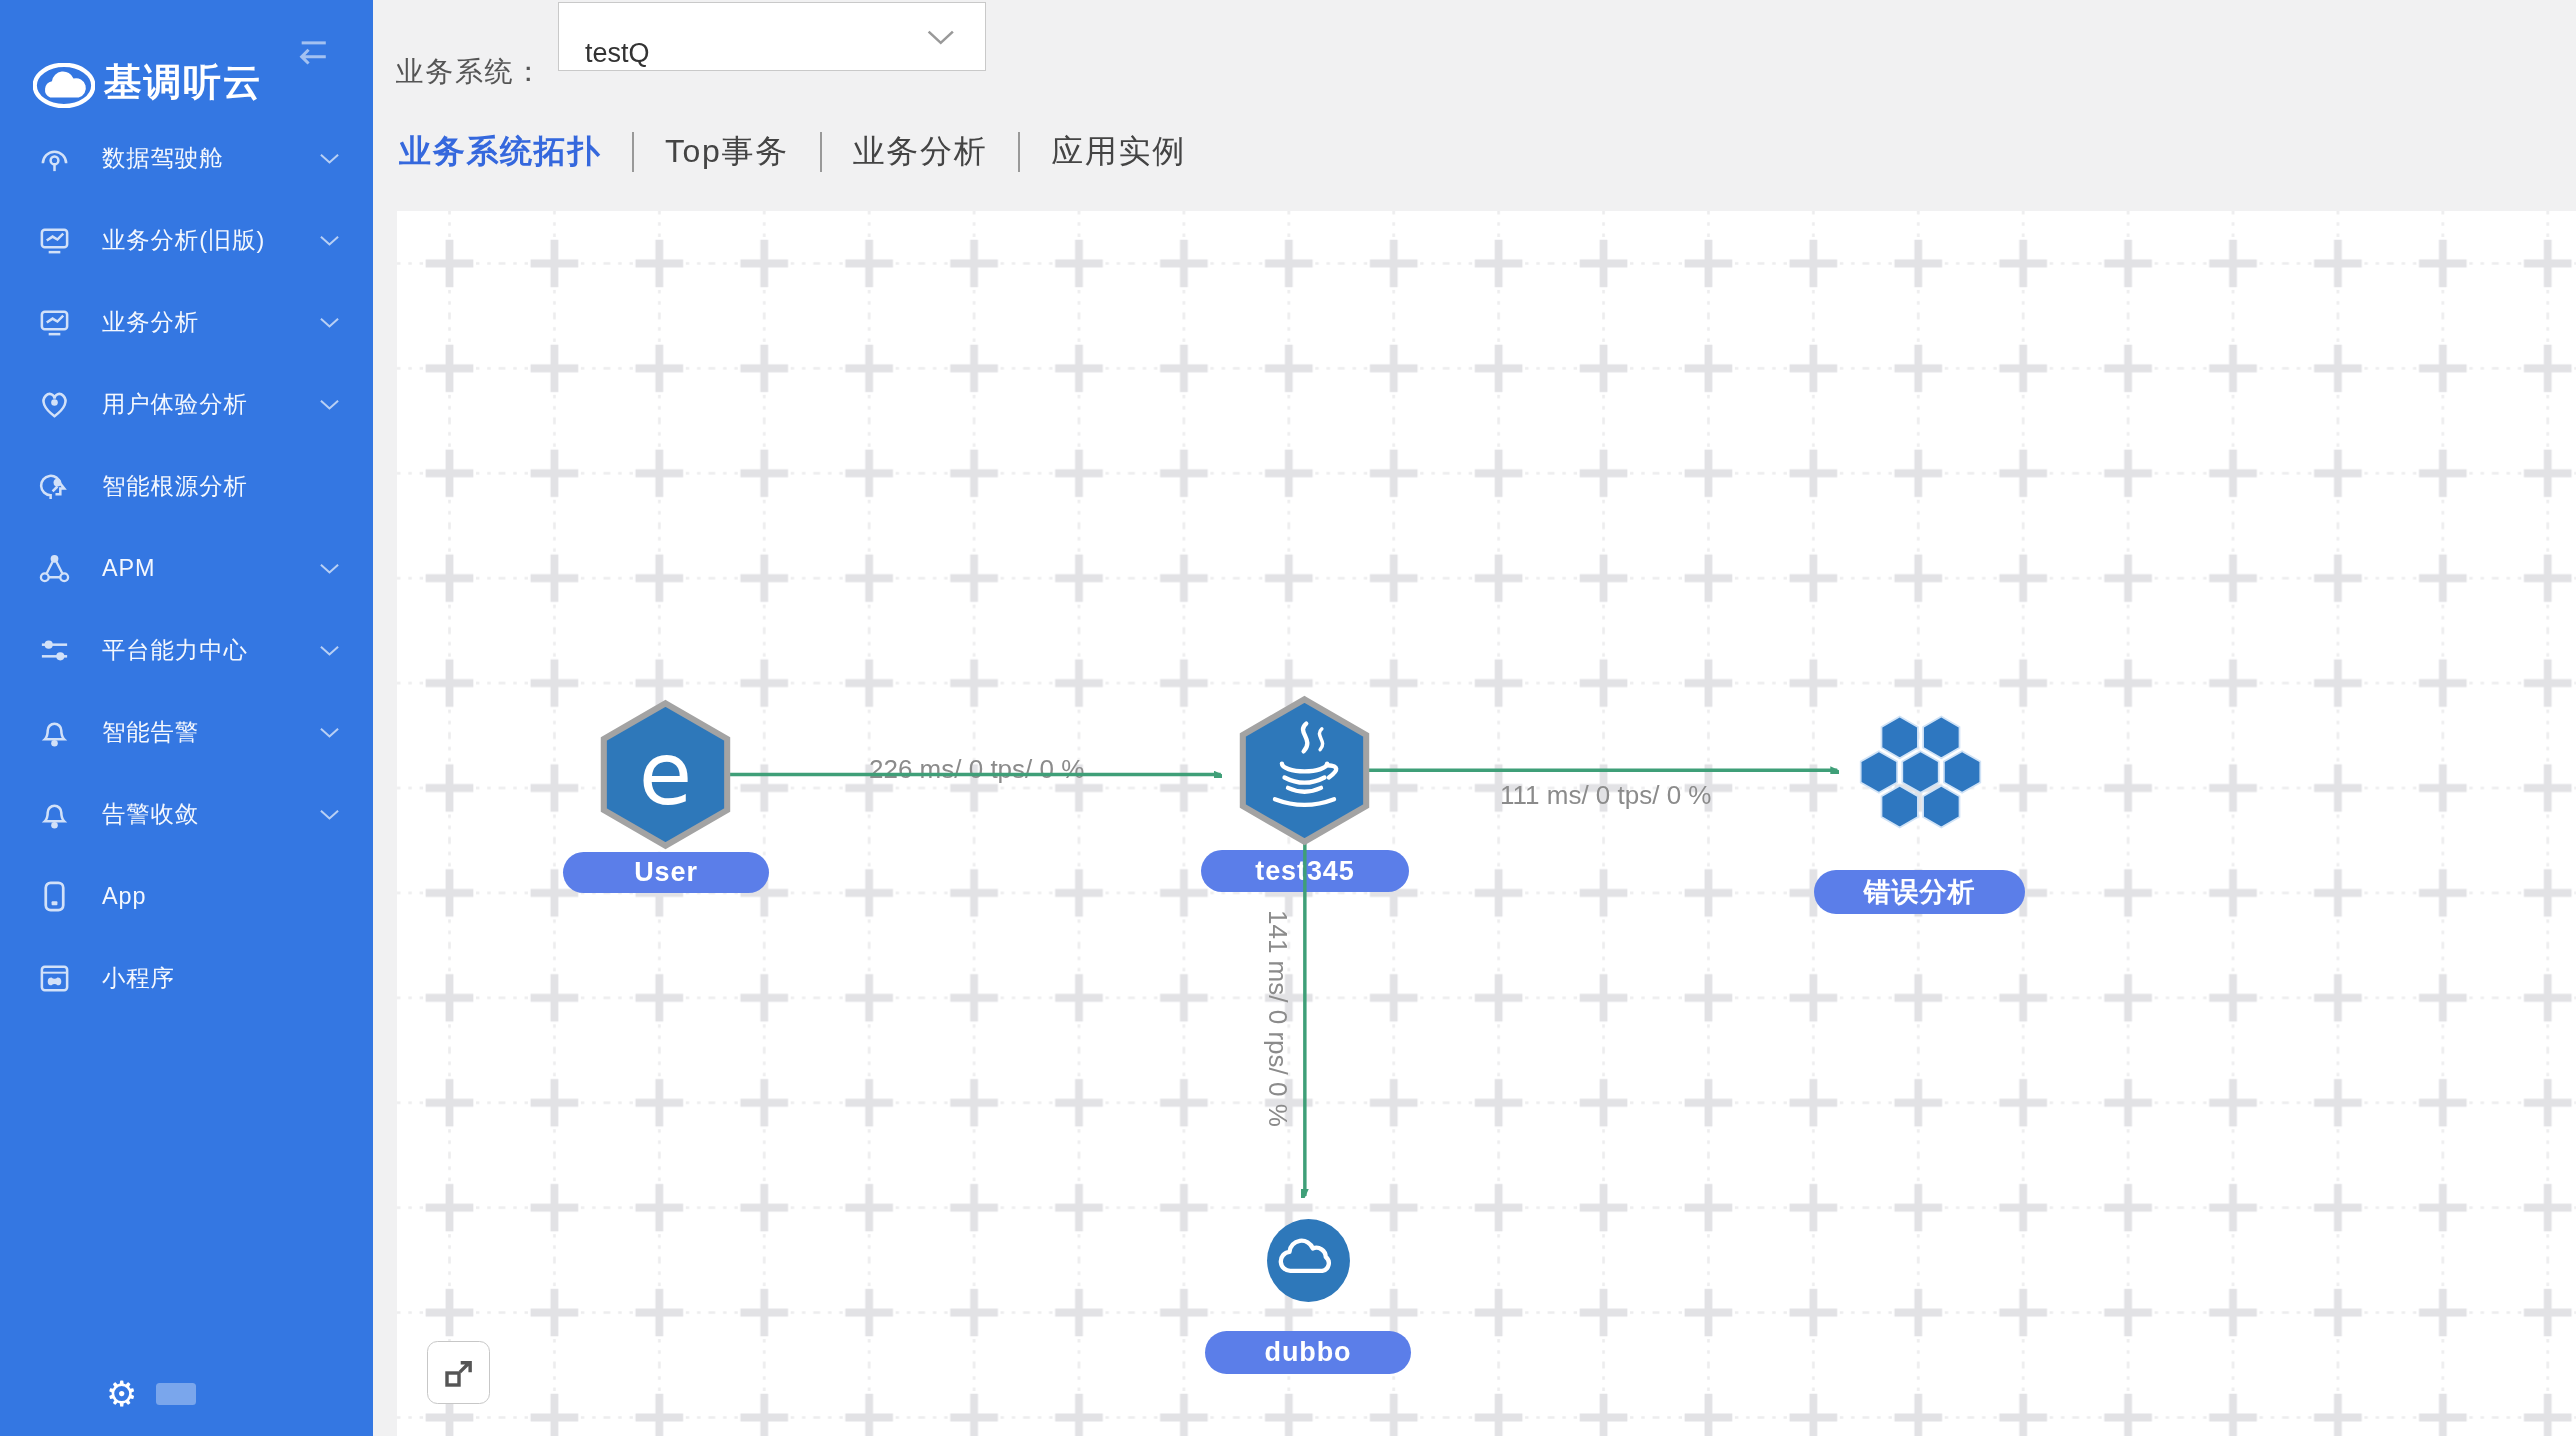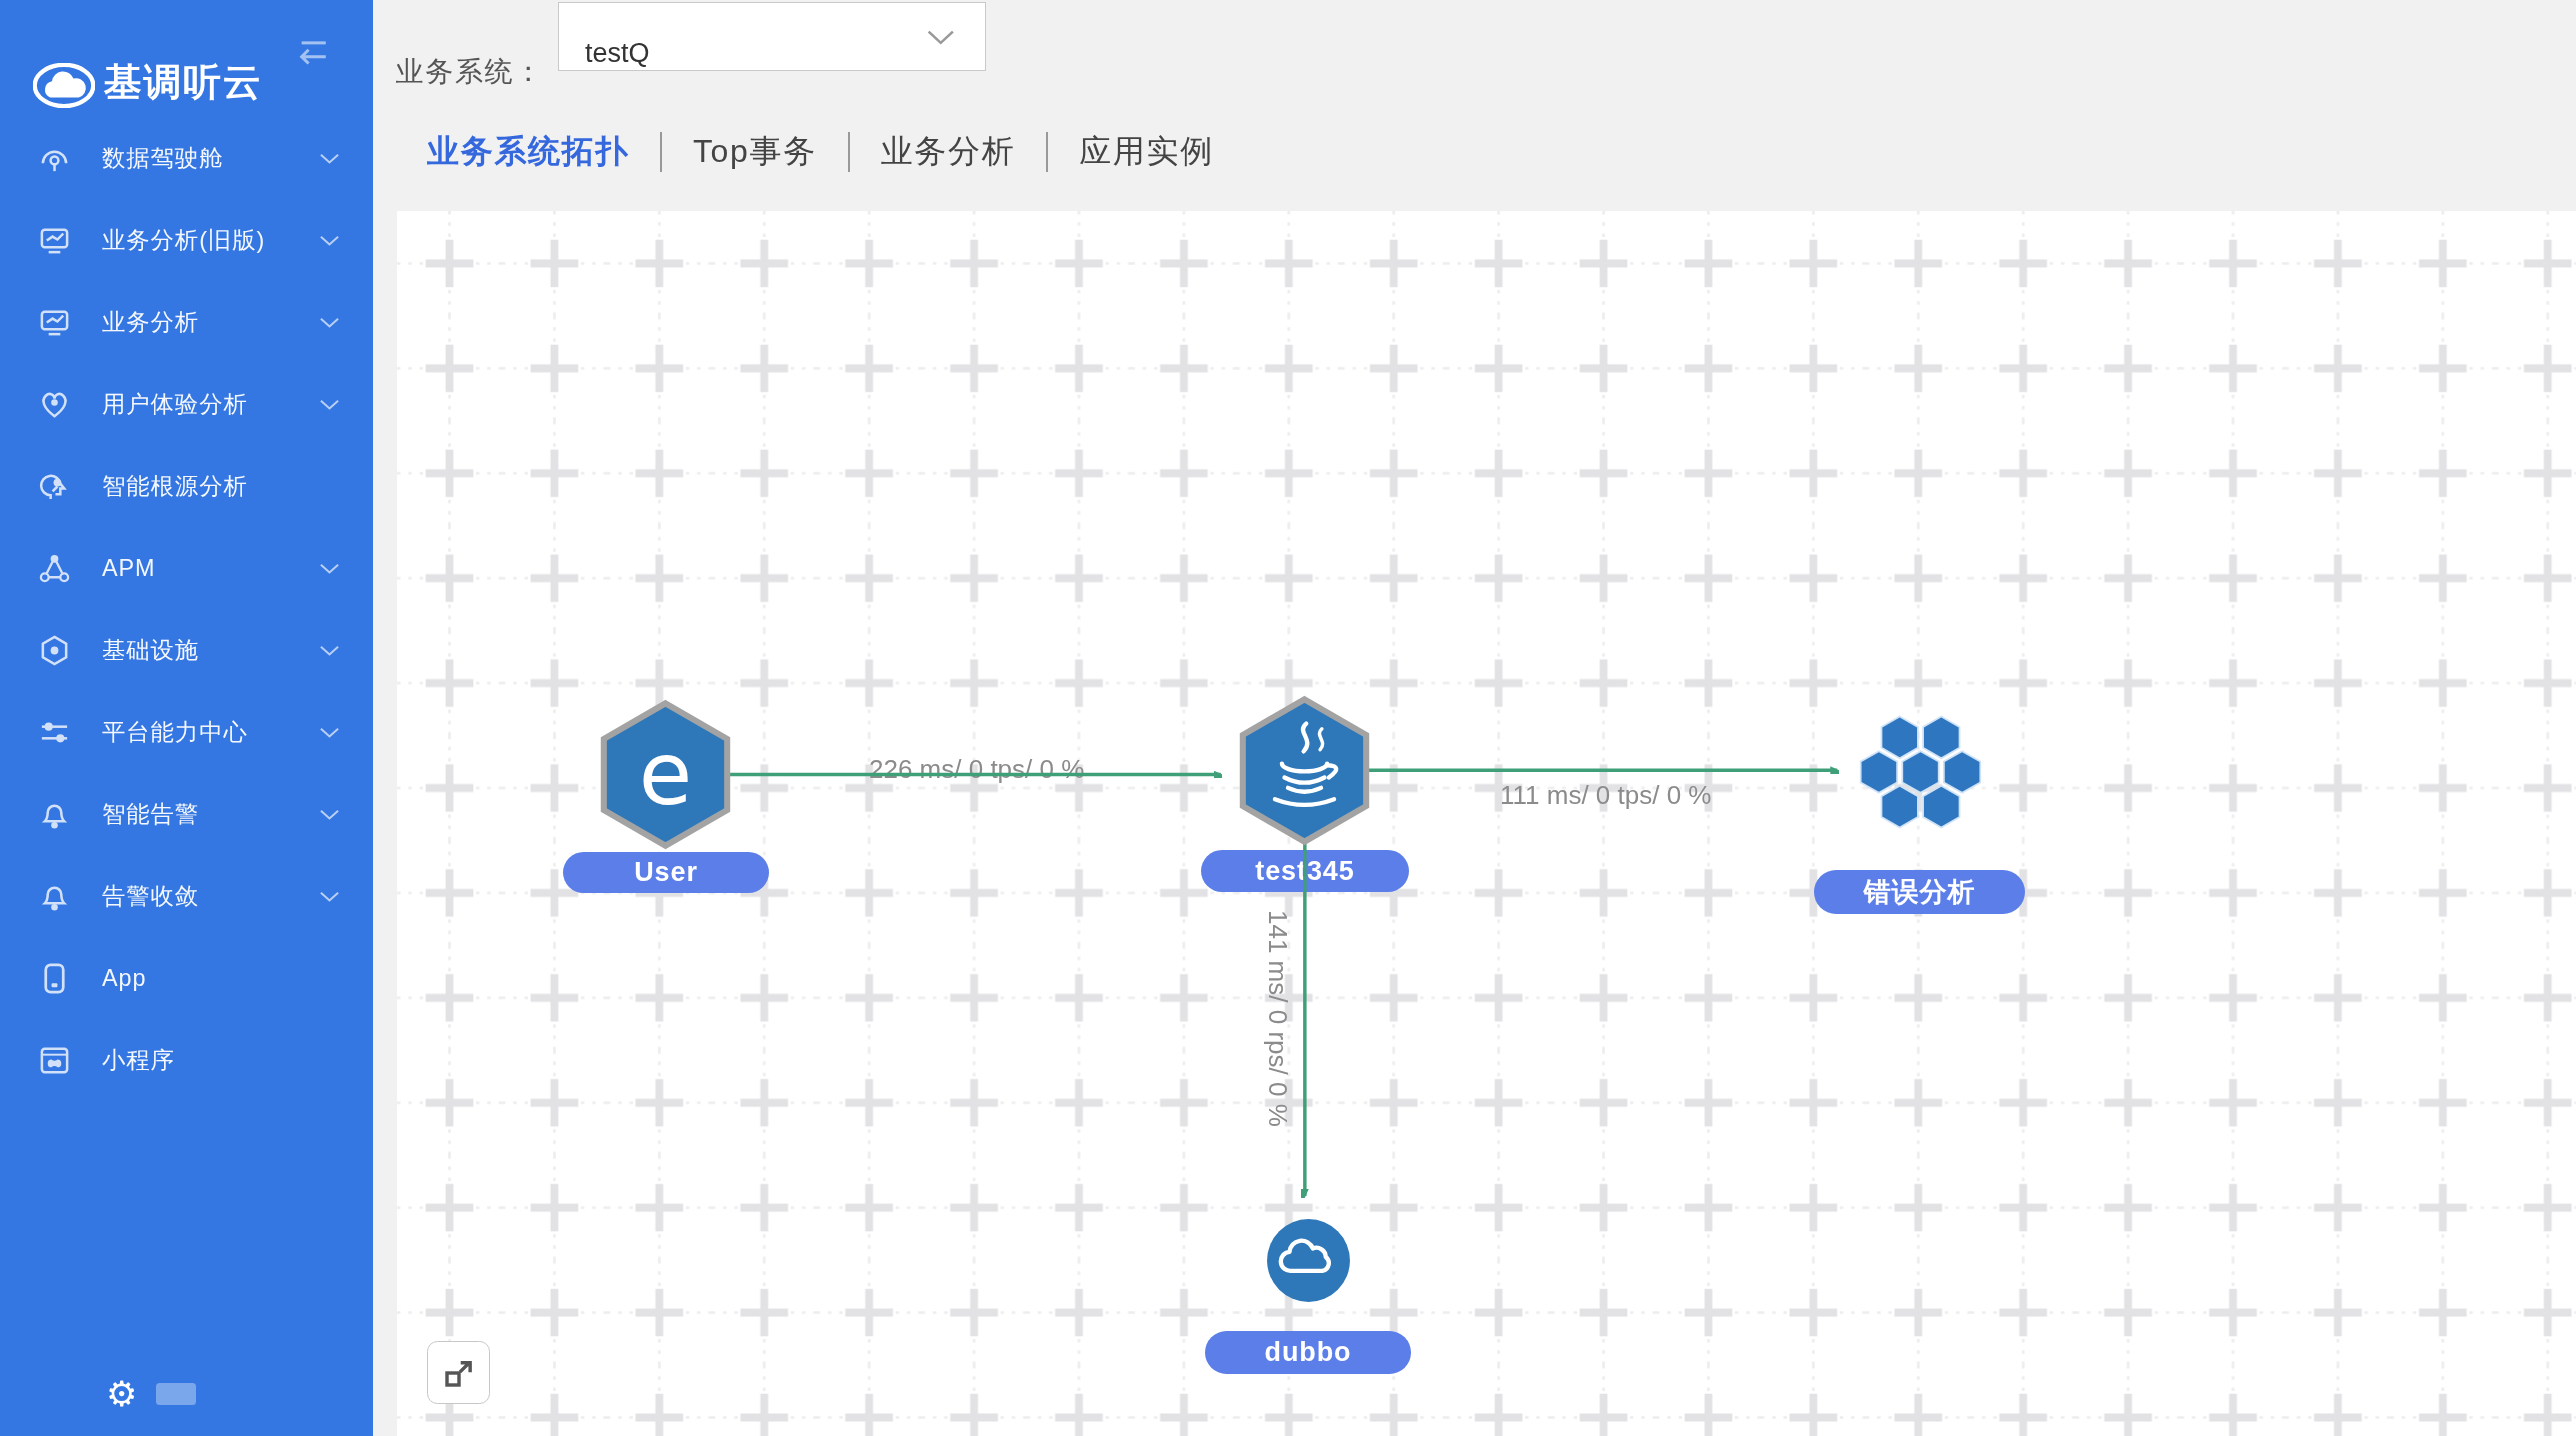--- a/index.html
+++ b/index.html
@@ -22,21 +22,21 @@
   .gear { color:#ffffff; font-size:35px; line-height:1; cursor:pointer; }
   .mini-badge { width:40px; height:22.5px; margin-left:19px; background:rgba(255,255,255,.35); border-radius:3.5px; }
 
   
   .content { position:absolute; left:373px; top:0; right:0; bottom:0; background:#f1f1f2; }
   .header-row { position:absolute; left:0; top:0; right:0; height:104px; }
   .system-label { position:absolute; left:22.5px; top:19px; font-size:28px; color:#555; letter-spacing:1.7px;margin-top:34px; }
   .system-select { position:absolute; left:185px; top:1.7px; width:428px; height:69px; background:#ffffff; border:1.7px solid #c9c9c9; display:flex; align-items:center; padding:0 26px; cursor:pointer; }
   .system-select .value { font-size:27px; color:#333;margin-top:35px; }
   .system-select .sel-chevron { position:absolute; right:29.5px; top:26px; }
-  .tabs-row { position:absolute; left:26px; top:104px; height:95px; display:flex; align-items:center;margin-left:28px; }
+  .tabs-row { position:absolute; left:26px; top:104px; height:95px; display:flex; align-items:center; }
   .tab { font-size:32px; color:#444; cursor:pointer; letter-spacing:1.7px; }
   .tab.active { color:#3568dd; font-size:32px; font-weight:bold; }
   .tab-divider { width:1.7px; height:40px; background:#999; margin:0 31px; }
 
   
   .canvas { position:absolute; left:397px; top:211px; width:2179px; height:1226px; background:#ffffff; }
   .grid-svg { position:absolute; left:0; top:0; z-index:0; }
   .edges-svg { position:absolute; left:0; top:0; z-index:3; pointer-events:none; }
   .node { position:absolute; z-index:4; cursor:pointer; }
   .pill { position:absolute; z-index:2; background:#5b7ee9; border-radius:22.5px; color:#fff; font-weight:bold; font-size:27px; display:flex; align-items:center; justify-content:center; letter-spacing:0.9px; cursor:pointer; }
@@ -126,30 +126,20 @@
           <circle cx="7" cy="26" r="4" fill="none" stroke="#fff" stroke-width="2.4"></circle>
           <circle cx="27" cy="26" r="4" fill="none" stroke="#fff" stroke-width="2.4"></circle>
           <path d="M15 10 L9 22 M19 10 L25 22 M11 26 H23" stroke="#fff" stroke-width="2.4"></path>
         </svg>
         <span class="mi-label">APM</span>
         <svg class="mi-chevron" width="21" height="12" viewBox="0 0 24 14">
             <path d="M2 2 L12 11 L22 2" stroke="#fff" stroke-width="2.4" fill="none"></path>
           </svg>
       </div>
 
-      <div class="menu-item">
-        <svg class="mi-icon" viewBox="0 0 34 34">
-          <path d="M17 3 L29 10 V24 L17 31 L5 24 V10 Z" fill="none" stroke="#fff" stroke-width="2.6"></path>
-          <circle cx="17" cy="17" r="4" fill="#fff"></circle>
-        </svg>
-        <span class="mi-label">基础设施</span>
-        <svg class="mi-chevron" width="21" height="12" viewBox="0 0 24 14">
-            <path d="M2 2 L12 11 L22 2" stroke="#fff" stroke-width="2.4" fill="none"></path>
-          </svg>
-      </div>
 
       <div class="menu-item">
         <svg class="mi-icon" viewBox="0 0 34 34">
           <path d="M4 11 H30" stroke="#fff" stroke-width="2.6"></path>
           <circle cx="11" cy="11" r="4.2" fill="#fff"></circle>
           <path d="M4 23 H30" stroke="#fff" stroke-width="2.6"></path>
           <circle cx="23" cy="23" r="4.2" fill="#fff"></circle>
         </svg>
         <span class="mi-label">平台能力中心</span>
         <svg class="mi-chevron" width="21" height="12" viewBox="0 0 24 14">

